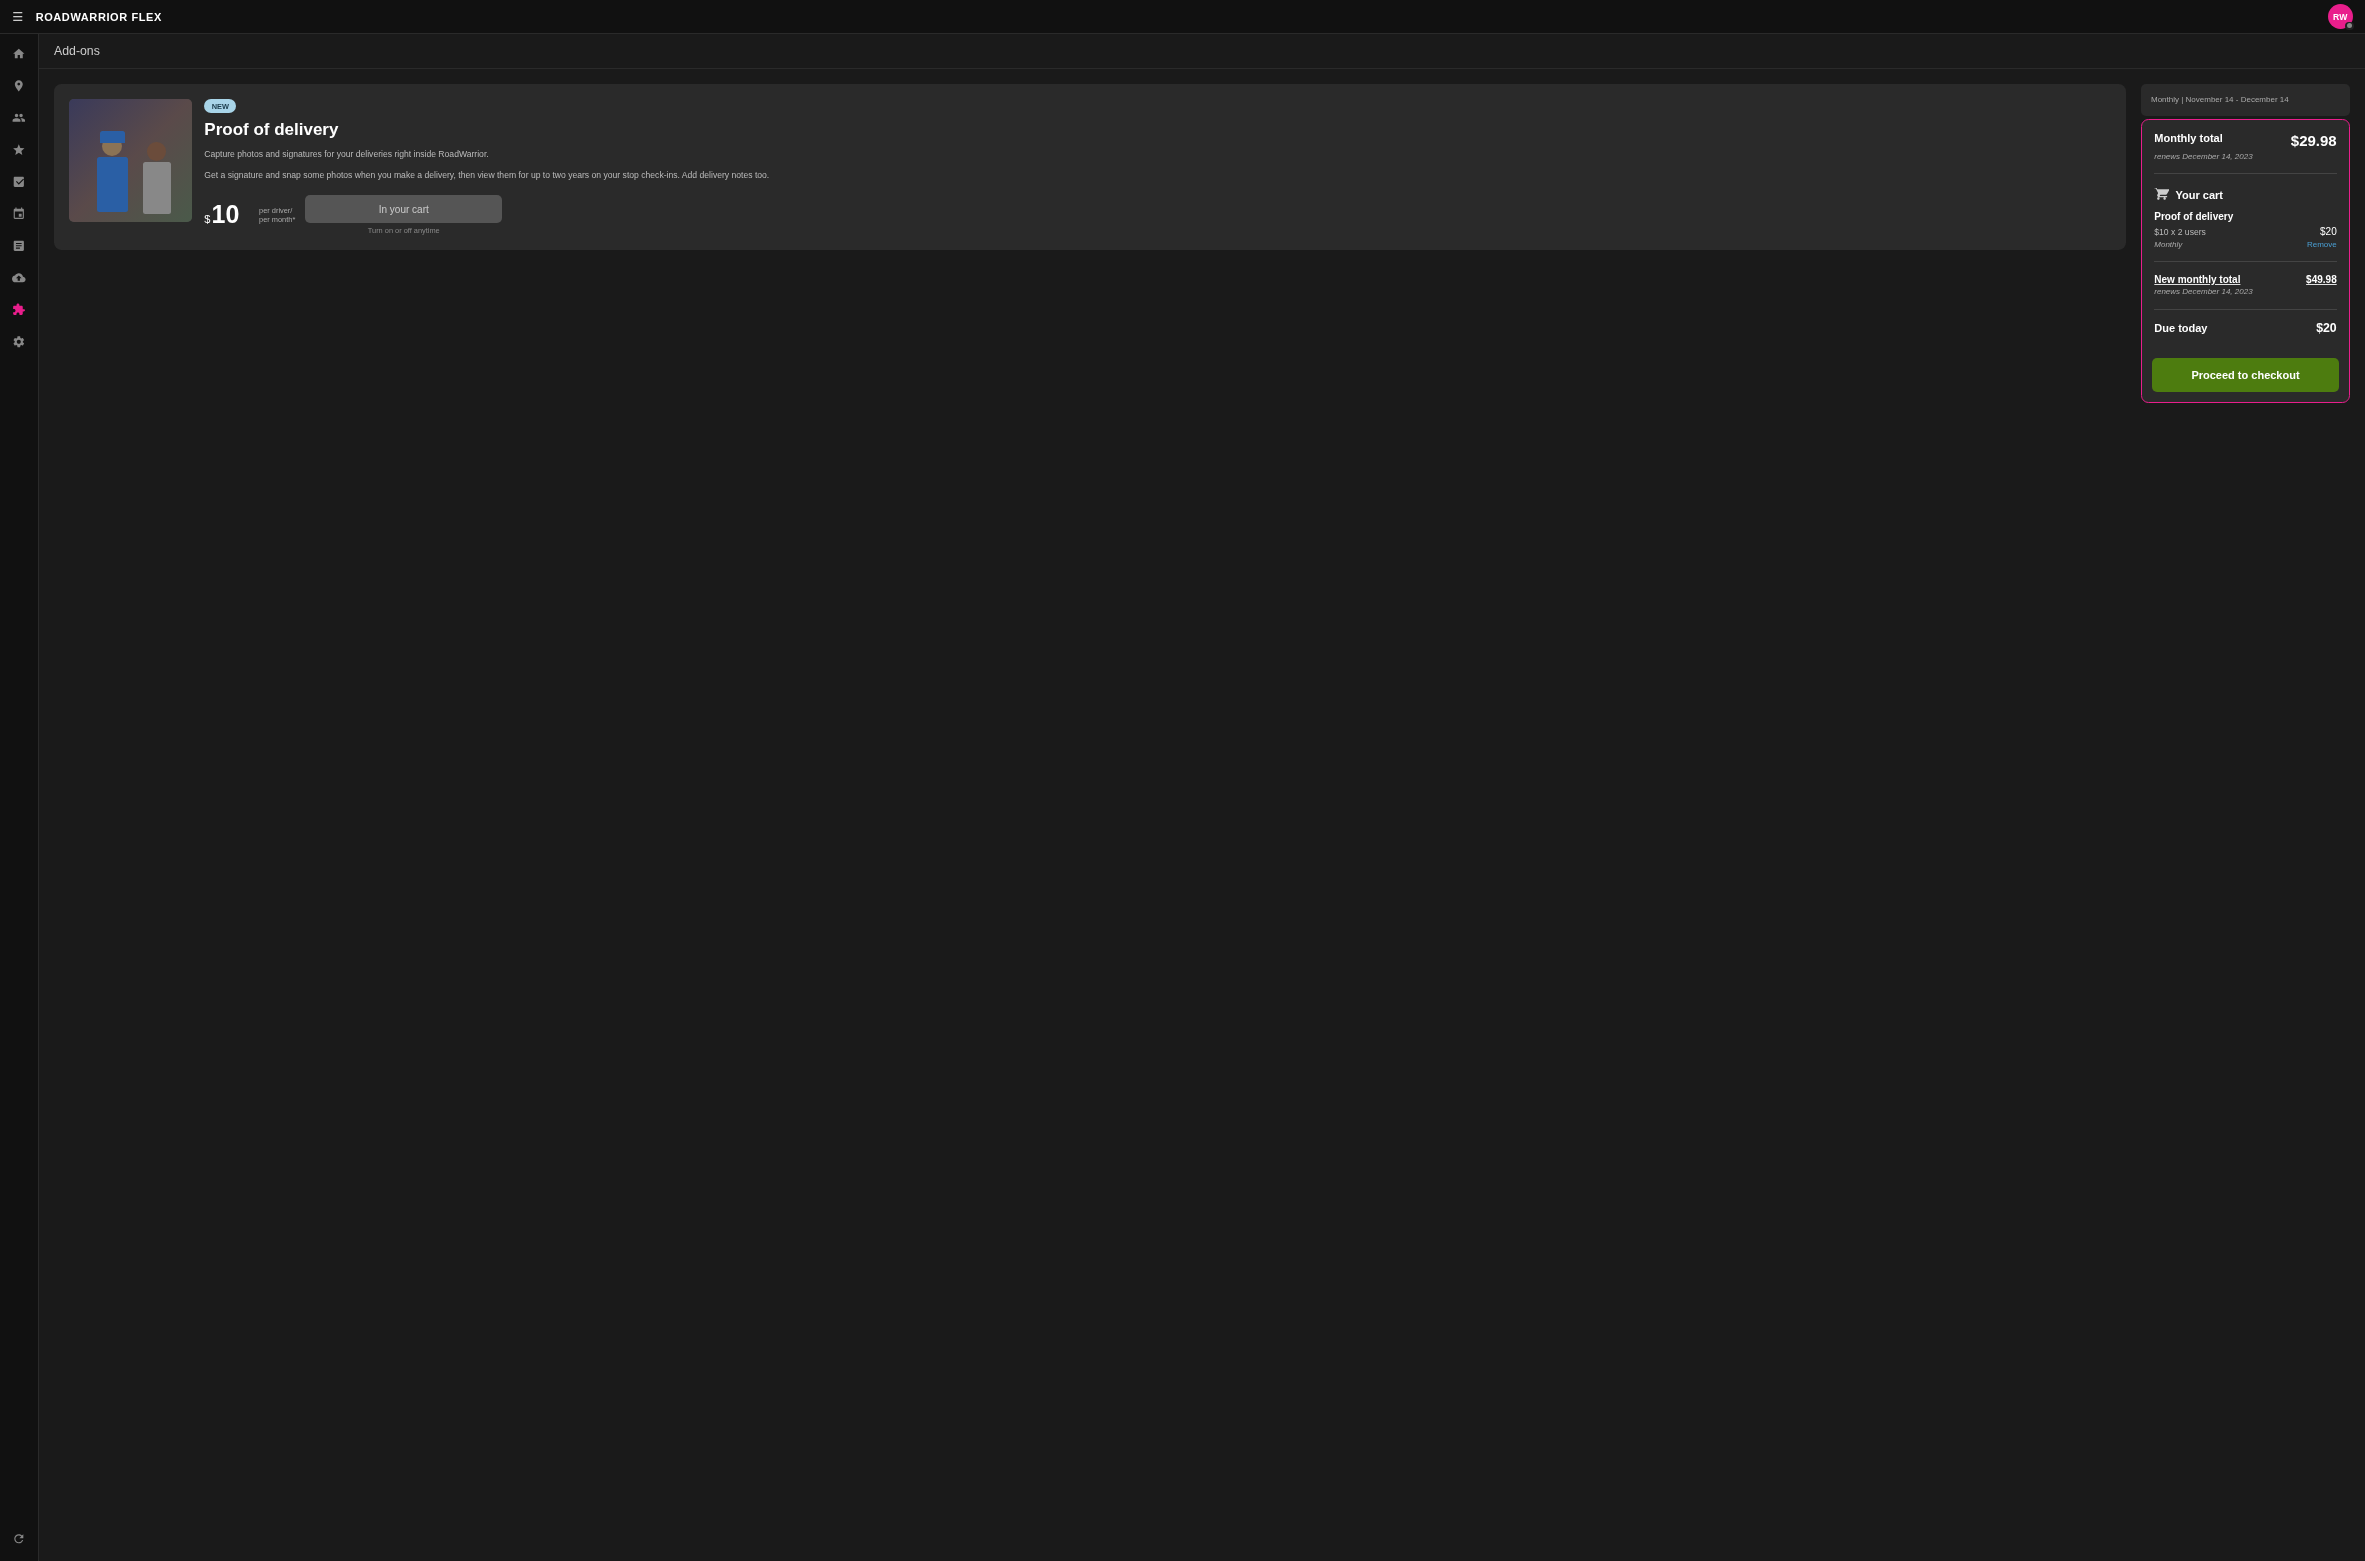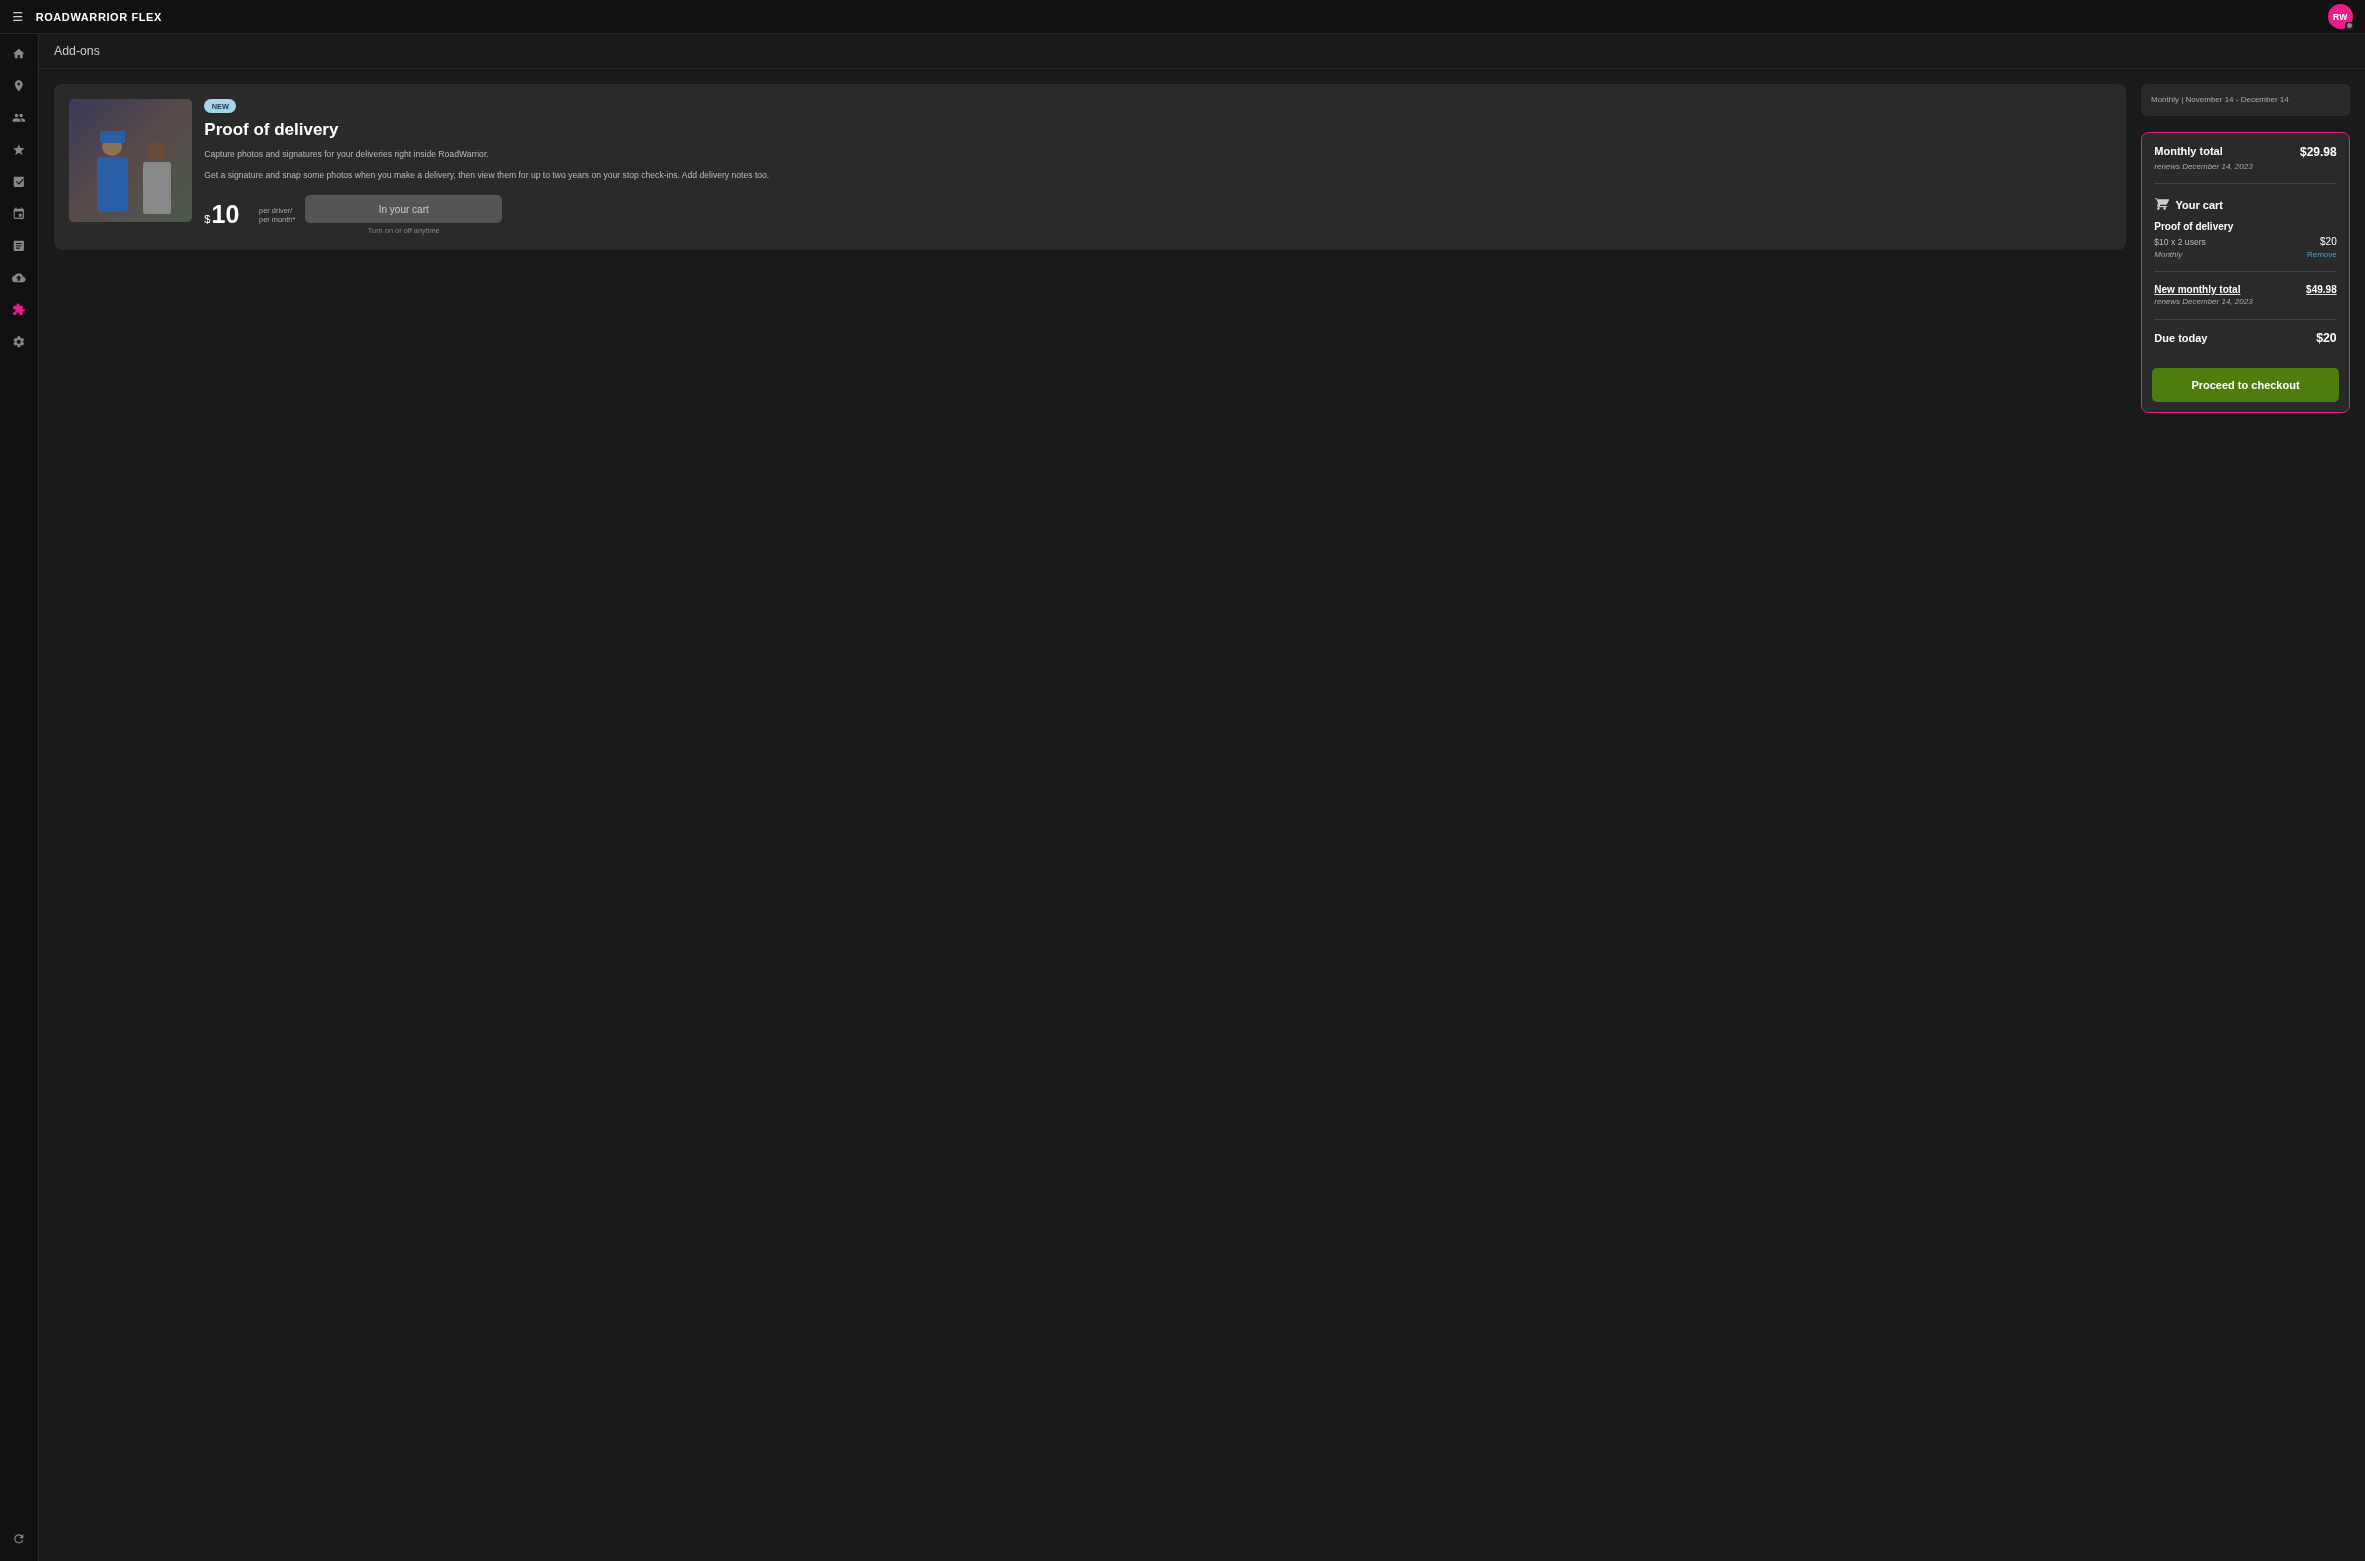--- a/index.html
+++ b/index.html
@@ -312,21 +312,21 @@
       display: flex;
       flex-direction: column;
       gap: 0;
       overflow-y: auto;
     }
 
     .cart-top-info {
       background: #2a2a2a;
       border-radius: 5px;
       padding: 10px;
-      margin-bottom: 16px;
+      margin-bottom: 3px;
       font-size: 8px;
       color: #aaa;
       line-height: 1.5;
     }
 
     .cart-box {
       border: 1.2px solid #e91e8c;
       border-radius: 7.4px;
       background: #2a2a2a;
       overflow: hidden;
@@ -345,21 +345,21 @@
       display: flex;
       justify-content: space-between;
       align-items: flex-start;
     }
     .cart-monthly-total-label {
       font-size: 11px;
       font-weight: 700;
       color: #fff;
     }
     .cart-monthly-total-amount {
-      font-size: 12px;
+      font-size: 15px;
       font-weight: 700;
       color: #fff;
     }
     .cart-renews {
       font-size: 8px;
       color: #aaa;
       font-style: italic;
       margin-top: 2.5px;
     }
 

